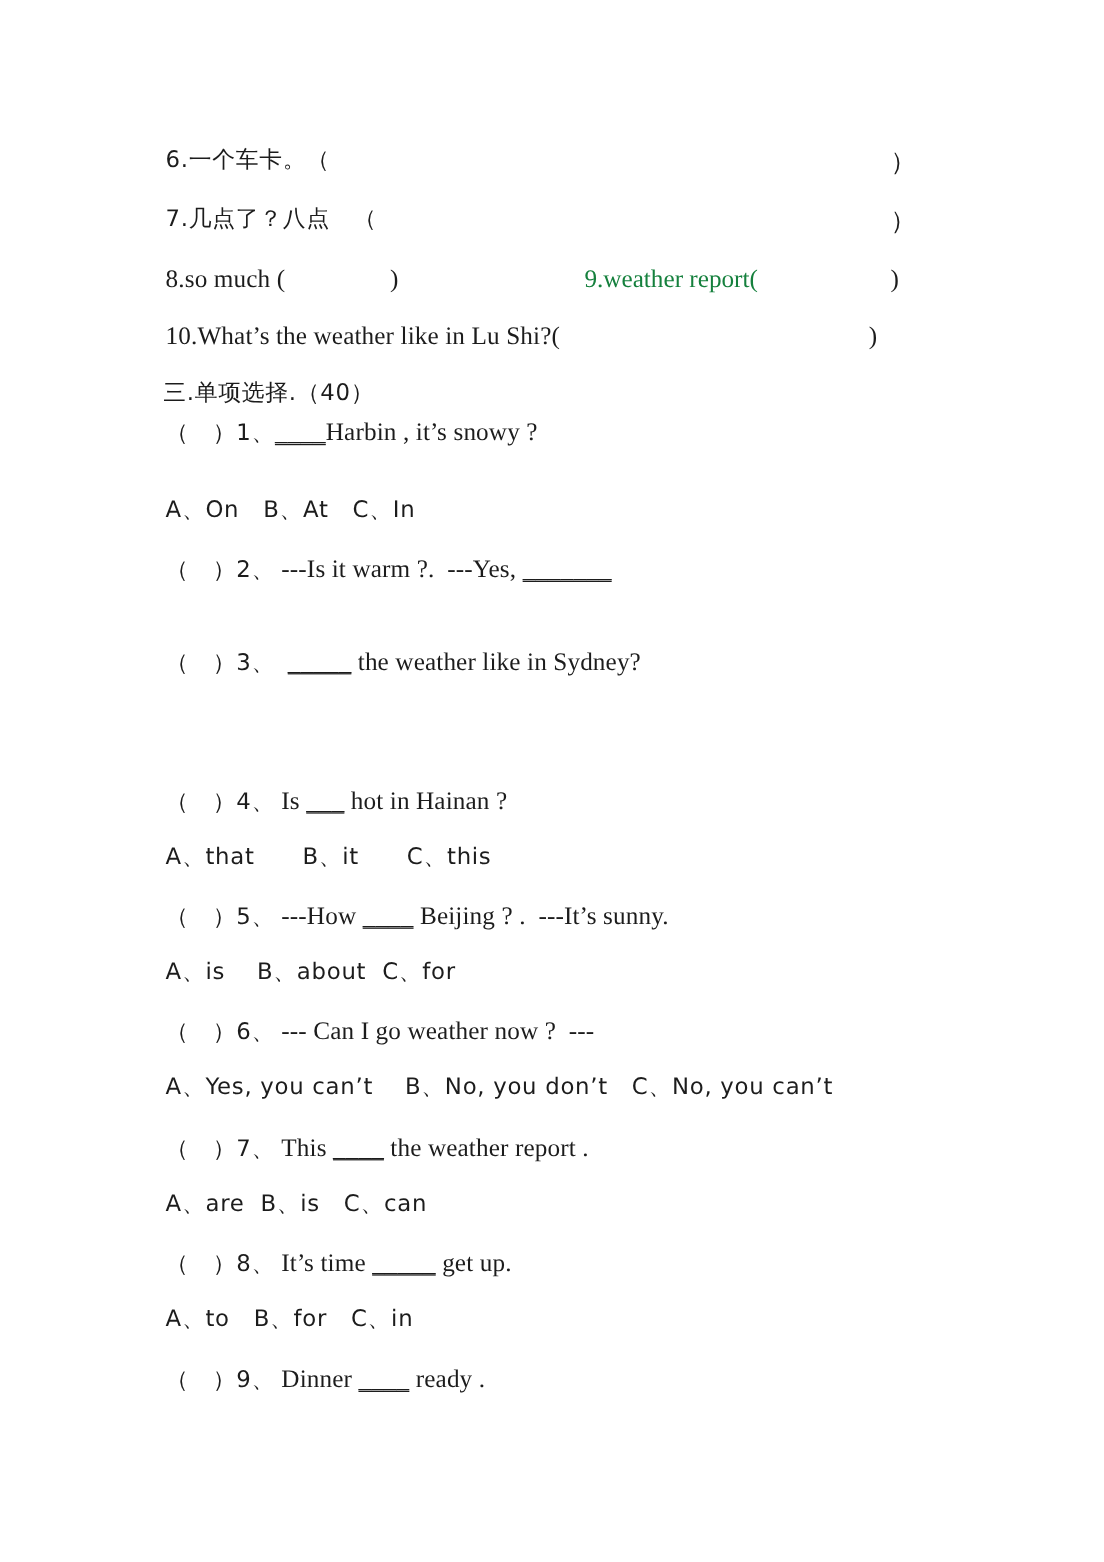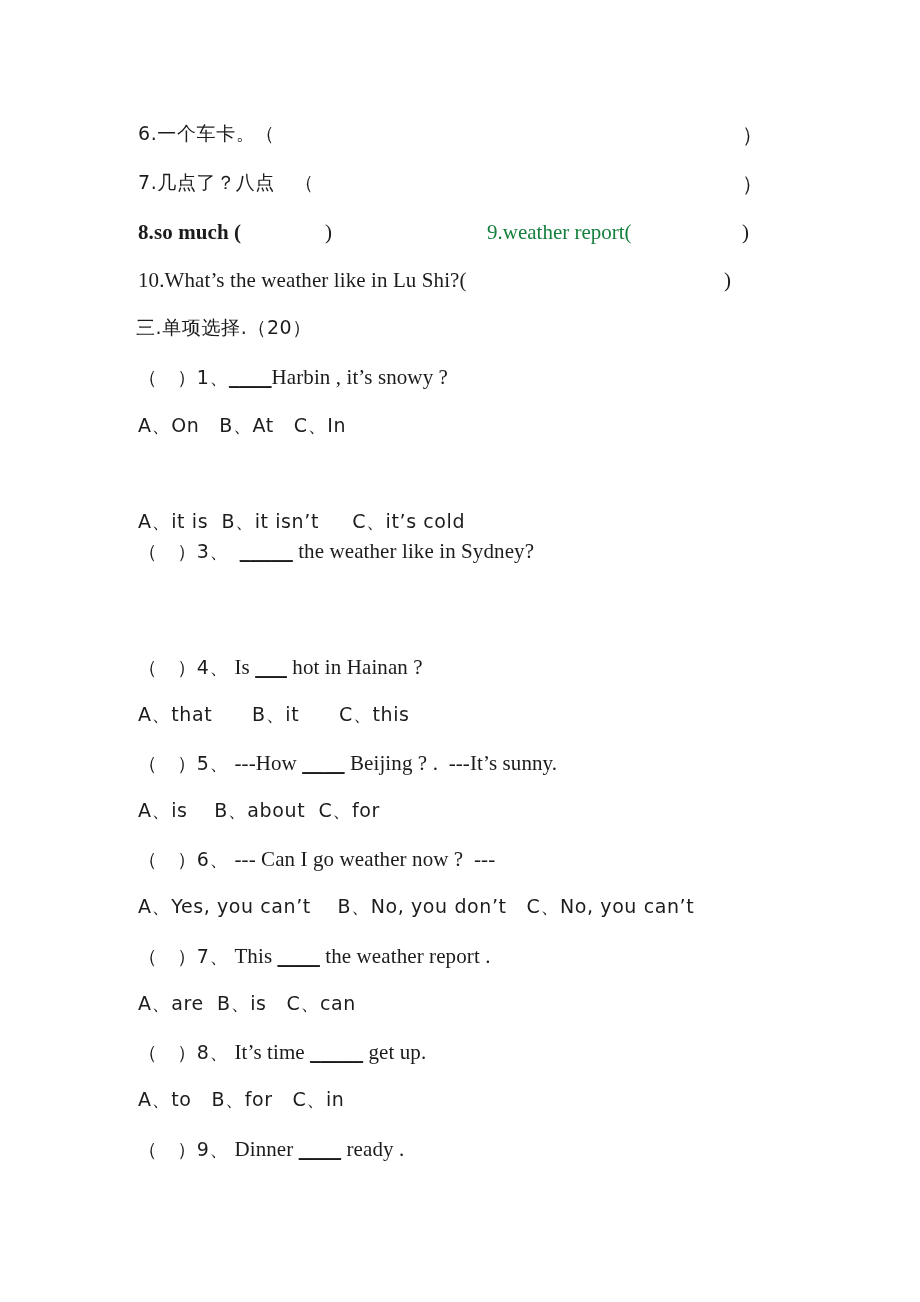--- a/index.html
+++ b/index.html
@@ -68,35 +68,35 @@
 <body>
 
 <div id="page">
 
   <div class="line cn" style="top:124px;">6.一个车卡。（</div>
   <div class="rparen" style="left:742px; top:125px;">）</div>
 
   <div class="line cn" style="top:173px;">7.几点了？八点　（</div>
   <div class="rparen" style="left:742px; top:174px;">）</div>
 
-  <div class="line en" style="top:222px;font-weight:bold;">8.so much (</div>
+  <div class="line en" style="top:222px;">8.so much (</div>
   <div class="rparen" style="left:325px; top:222px;">)</div>
 
   <div class="seg" style="left:487px; top:222px;">9.weather report(</div>
   <div class="rparen" style="left:742px; top:222px;">)</div>
 
   <div class="line en" style="top:270px;">10.What’s the weather like in Lu Shi?(</div>
   <div class="rparen" style="left:724px; top:270px;">)</div>
 
-  <div class="line cn" style="top:318px; left:136px;">三.单项选择.（20）</div>
+  <div class="line cn" style="top:318px; left:136px;">三.单项选择.（40）</div>
 
-  <div class="line" style="top:367px;"><span class="cn">（　）1、</span><span class="en"></span><span class="en blank">____</span><span class="en">Harbin , it’s snowy ?</span></div>
+  <div class="line" style="top:350px;"><span class="cn">（　）1、</span><span class="en"></span><span class="en blank">____</span><span class="en">Harbin , it’s snowy ?</span></div>
   <div class="line cn" style="top:416px;">A、On   B、At   C、In</div>
 
-  <div class="line cn" style="top:512px;">A、it is  B、it isn’t     C、it’s cold</div>
+  <div class="line" style="top:464px;"><span class="cn">（　）2、</span><span class="en"> ---Is it warm ?.  ---Yes, </span><span class="en blank">_______</span><span class="en"></span></div>
 
   <div class="line" style="top:541px;"><span class="cn">（　）3、</span><span class="en">  </span><span class="en blank">_____</span><span class="en"> the weather like in Sydney?</span></div>
 
   <div class="line" style="top:657px;"><span class="cn">（　）4、</span><span class="en"> Is </span><span class="en blank">___</span><span class="en"> hot in Hainan ?</span></div>
   <div class="line cn" style="top:705px;">A、that      B、it      C、this</div>
 
   <div class="line" style="top:753px;"><span class="cn">（　）5、</span><span class="en"> ---How </span><span class="en blank">____</span><span class="en"> Beijing ? .  ---It’s sunny.</span></div>
   <div class="line cn" style="top:801px;text-align:center;">A、is    B、about  C、for</div>
 
   <div class="line" style="top:849px;"><span class="cn">（　）6、</span><span class="en"> --- Can I go weather now ?  ---</span><span class="en blank"></span><span class="en"></span></div>

